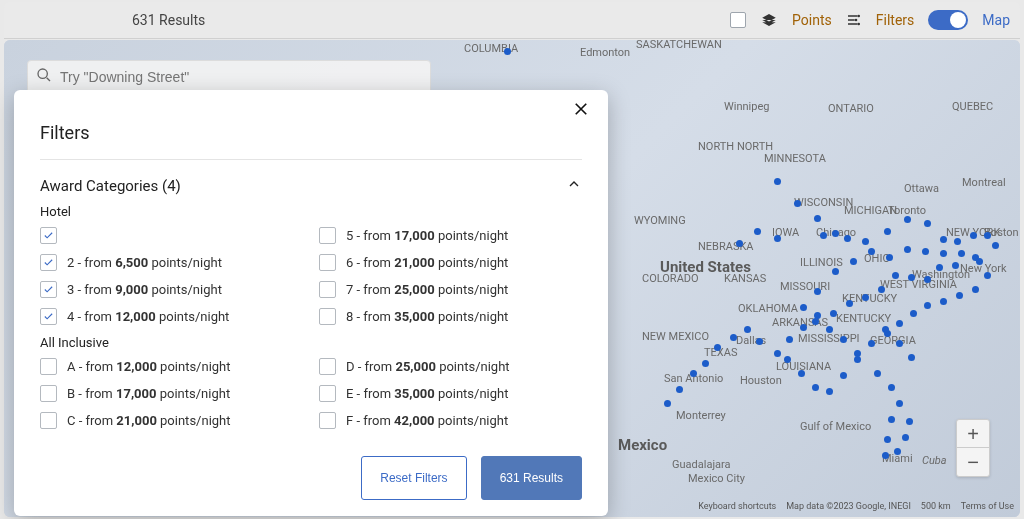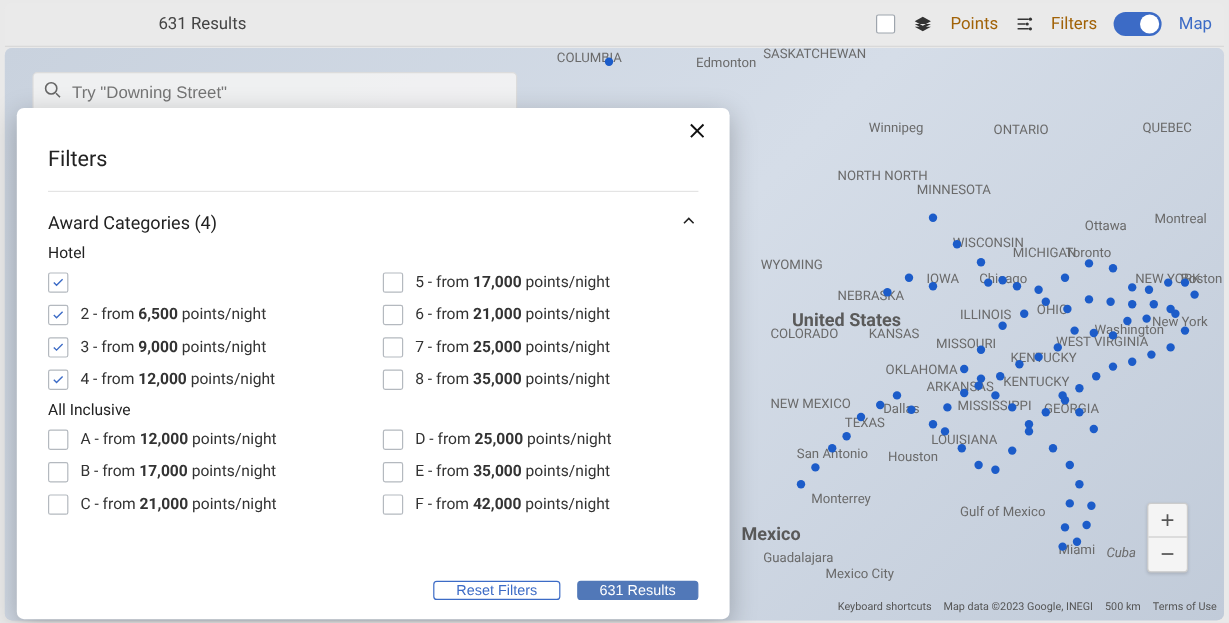--- a/index.html
+++ b/index.html
@@ -35,21 +35,21 @@
 .chev{margin-left:auto}
 .chev svg{width:16px;height:16px;stroke:#222;fill:none;stroke-width:2}
 .subhead{font-size:13px;color:#222;margin:4px 0 8px}
 .opt-grid{display:grid;grid-template-columns:1fr 1fr;column-gap:16px;row-gap:10px;margin-bottom:10px}
 .opt{display:flex;align-items:center;gap:10px;font-size:13px;color:#333}
 .cb{width:15px;height:15px;border:1px solid #b4b9bf;border-radius:2px;display:flex;align-items:center;justify-content:center;flex-shrink:0;cursor:pointer;background:#fff}
 .cb.checked svg{display:block}
 .cb svg{display:none;width:11px;height:11px;stroke:#3c6bc6;fill:none;stroke-width:2.5}
 .opt .bold{font-weight:700}
 .modal-footer{position:absolute;bottom:16px;right:26px;display:flex;gap:14px}
-.btn{height:16px;padding:0 18px;font-size:12px;border-radius:3px;cursor:pointer}
+.btn{height:44px;padding:0 18px;font-size:12px;border-radius:3px;cursor:pointer}
 .btn-reset{background:#fff;border:1px solid #3c6bc6;color:#3c6bc6}
 .btn-apply{background:#5178b8;border:1px solid #5178b8;color:#fff}
 </style>
 </head>
 <body>
 
 <div class="topbar">
   <div class="results-count">631 Results</div>
   <div class="topbar-right">
     <div class="cb-outline"></div>
@@ -116,21 +116,21 @@
       <div class="map-label-txt " style="left: 794px; top: 292px;">MISSISSIPPI</div>
       <div class="map-label-txt " style="left: 866px; top: 294px;">GEORGIA</div>
       <div class="map-label-txt " style="left: 772px; top: 320px;">LOUISIANA</div>
       <div class="map-label-txt " style="left: 660px; top: 332px;">San Antonio</div>
       <div class="map-label-txt " style="left: 736px; top: 334px;">Houston</div>
       <div class="map-label-txt " style="left: 672px; top: 369px;">Monterrey</div>
       <div class="map-label-txt " style="left: 796px; top: 380px;">Gulf of Mexico</div>
       <div class="map-label-txt " style="left: 878px; top: 412px;">Miami</div>
       <div class="map-label-txt " style="left: 918px; top: 414px; font-style: italic;">Cuba</div>
       <div class="map-label-txt country" style="left: 614px; top: 396px;">Mexico</div>
-      <div class="map-label-txt " style="left: 632px; top: 418px; text-align: center;">Guadalajara</div>
+      <div class="map-label-txt " style="left: 668px; top: 418px; text-align: center;">Guadalajara</div>
       <div class="map-label-txt " style="left: 684px; top: 432px;">Mexico City</div>
     </div>
   <div id="map-dots">
       <div class="dot" style="left: 500px; top: 8px;"></div>
       <div class="dot" style="left: 770px; top: 138px;"></div>
       <div class="dot" style="left: 790px; top: 160px;"></div>
       <div class="dot" style="left: 810px; top: 175px;"></div>
       <div class="dot" style="left: 828px; top: 190px;"></div>
       <div class="dot" style="left: 816px; top: 192px;"></div>
       <div class="dot" style="left: 840px; top: 195px;"></div>

